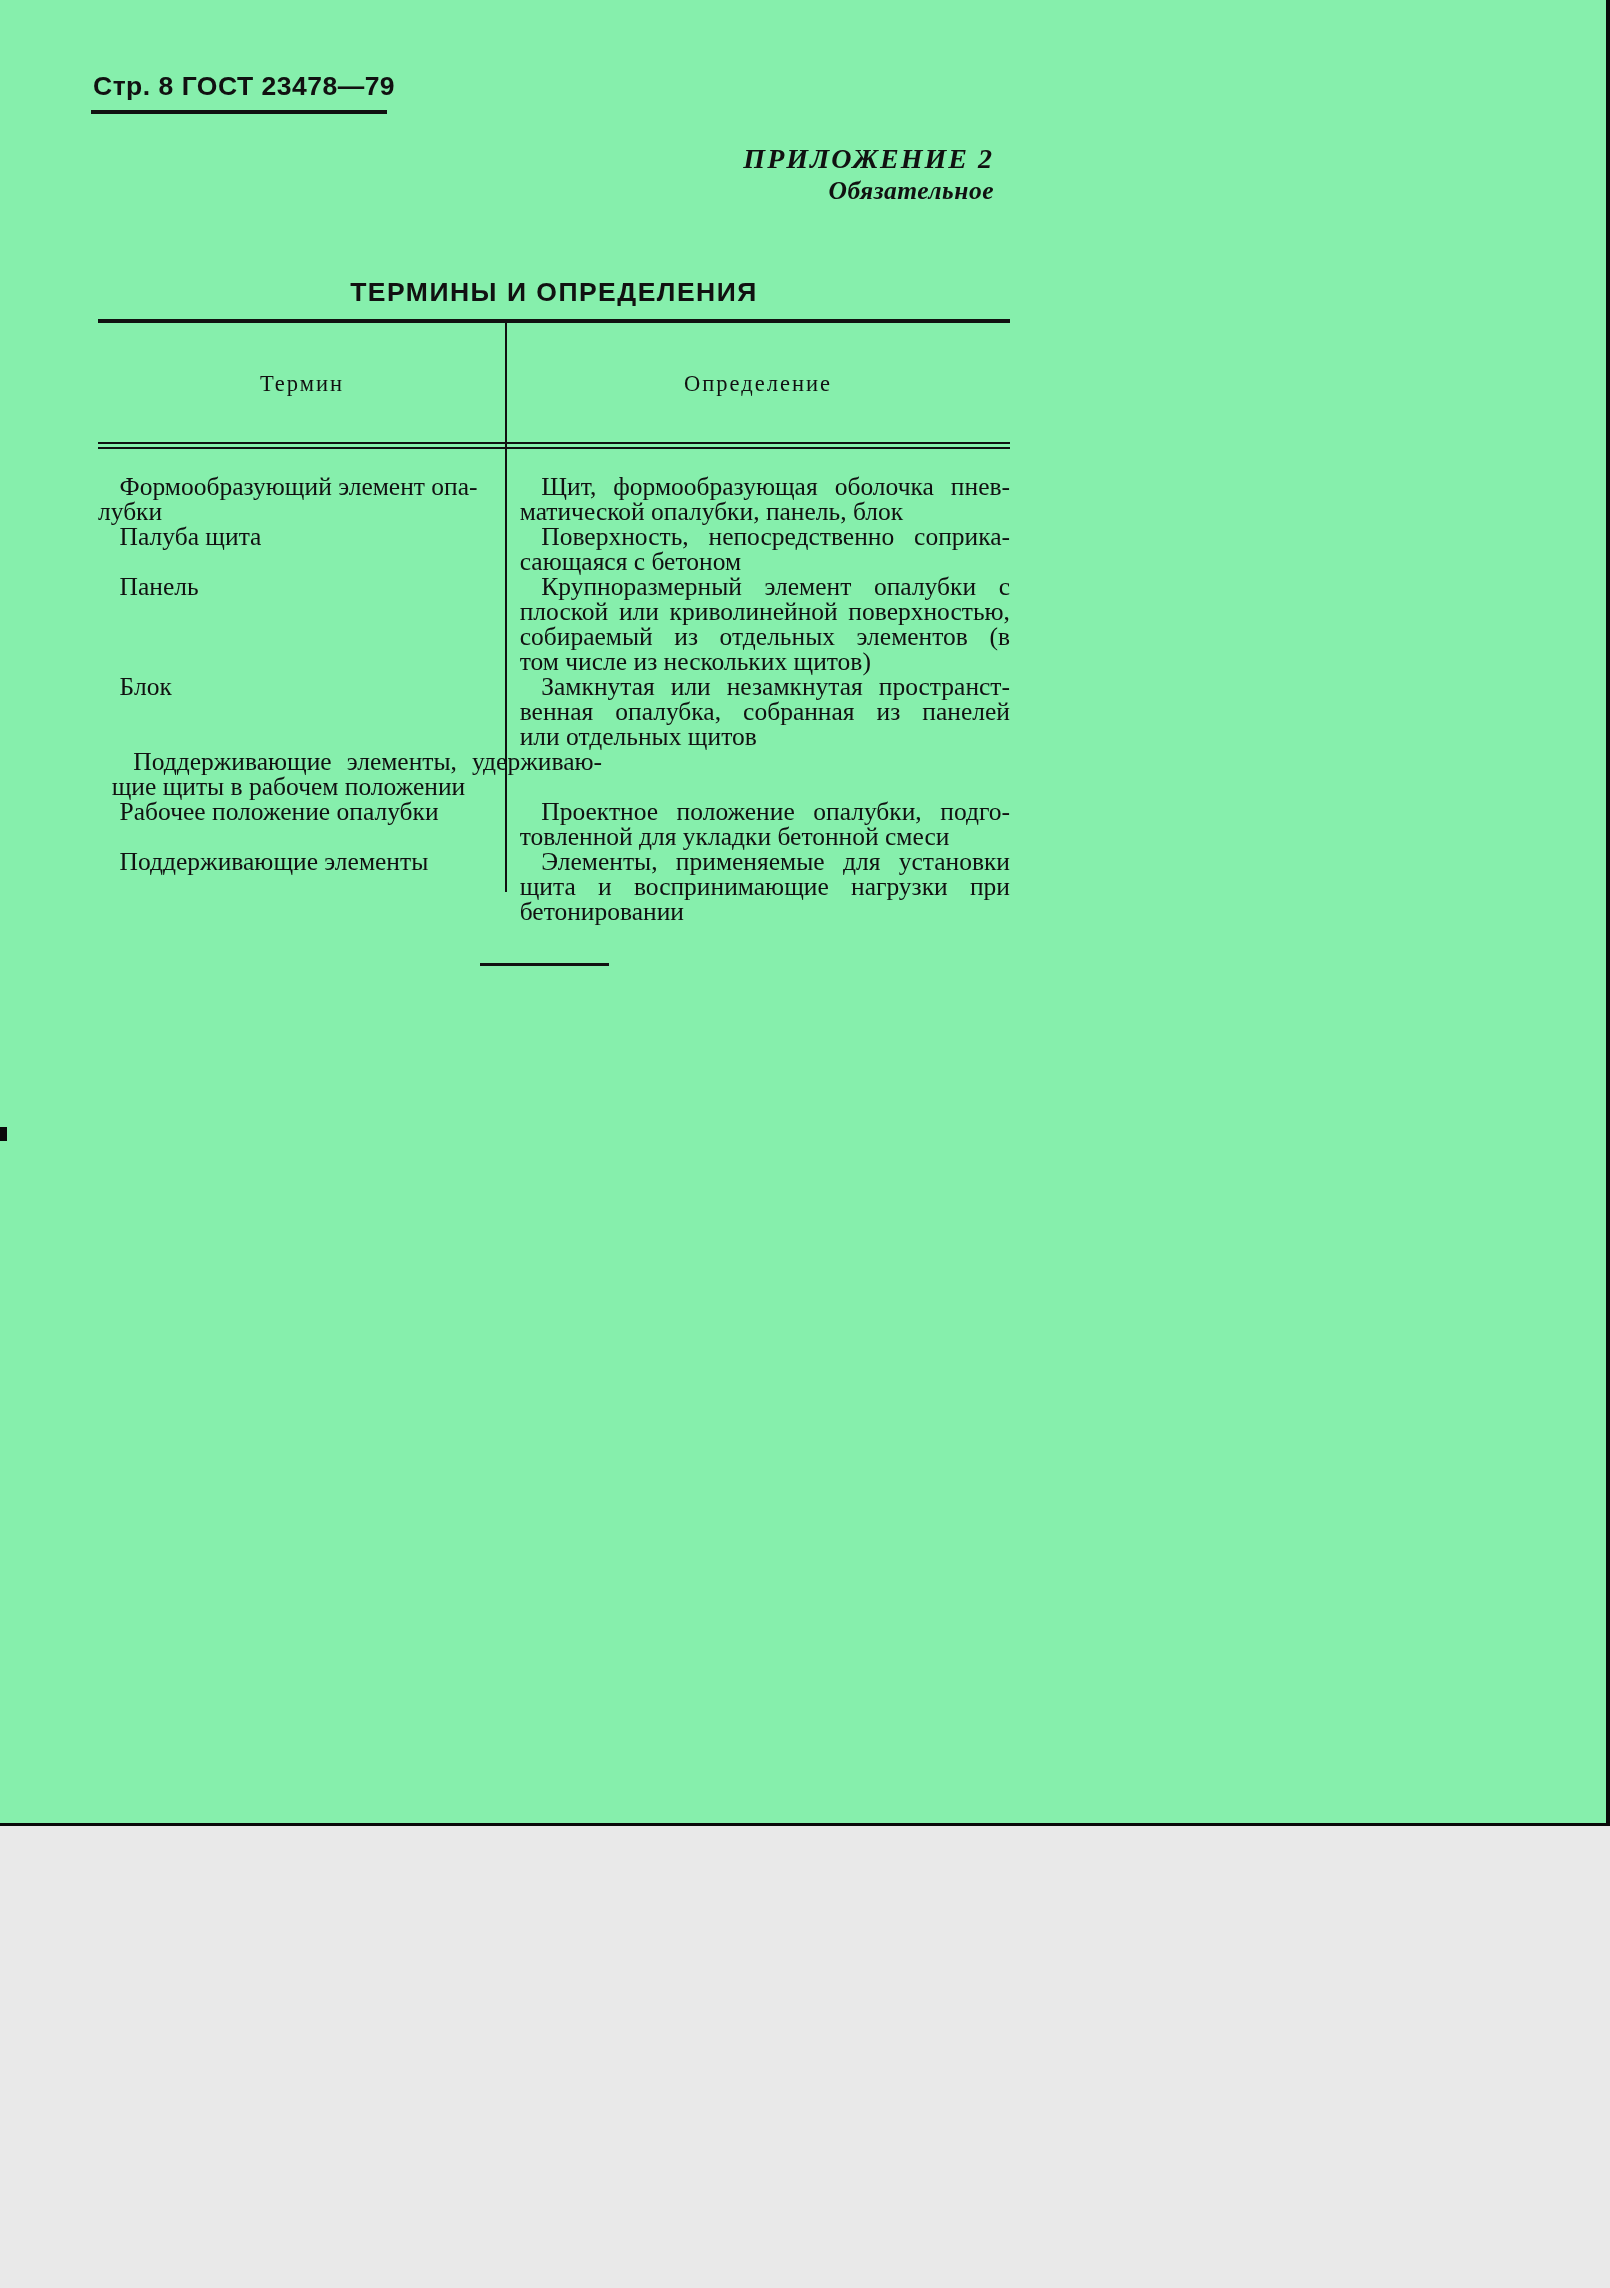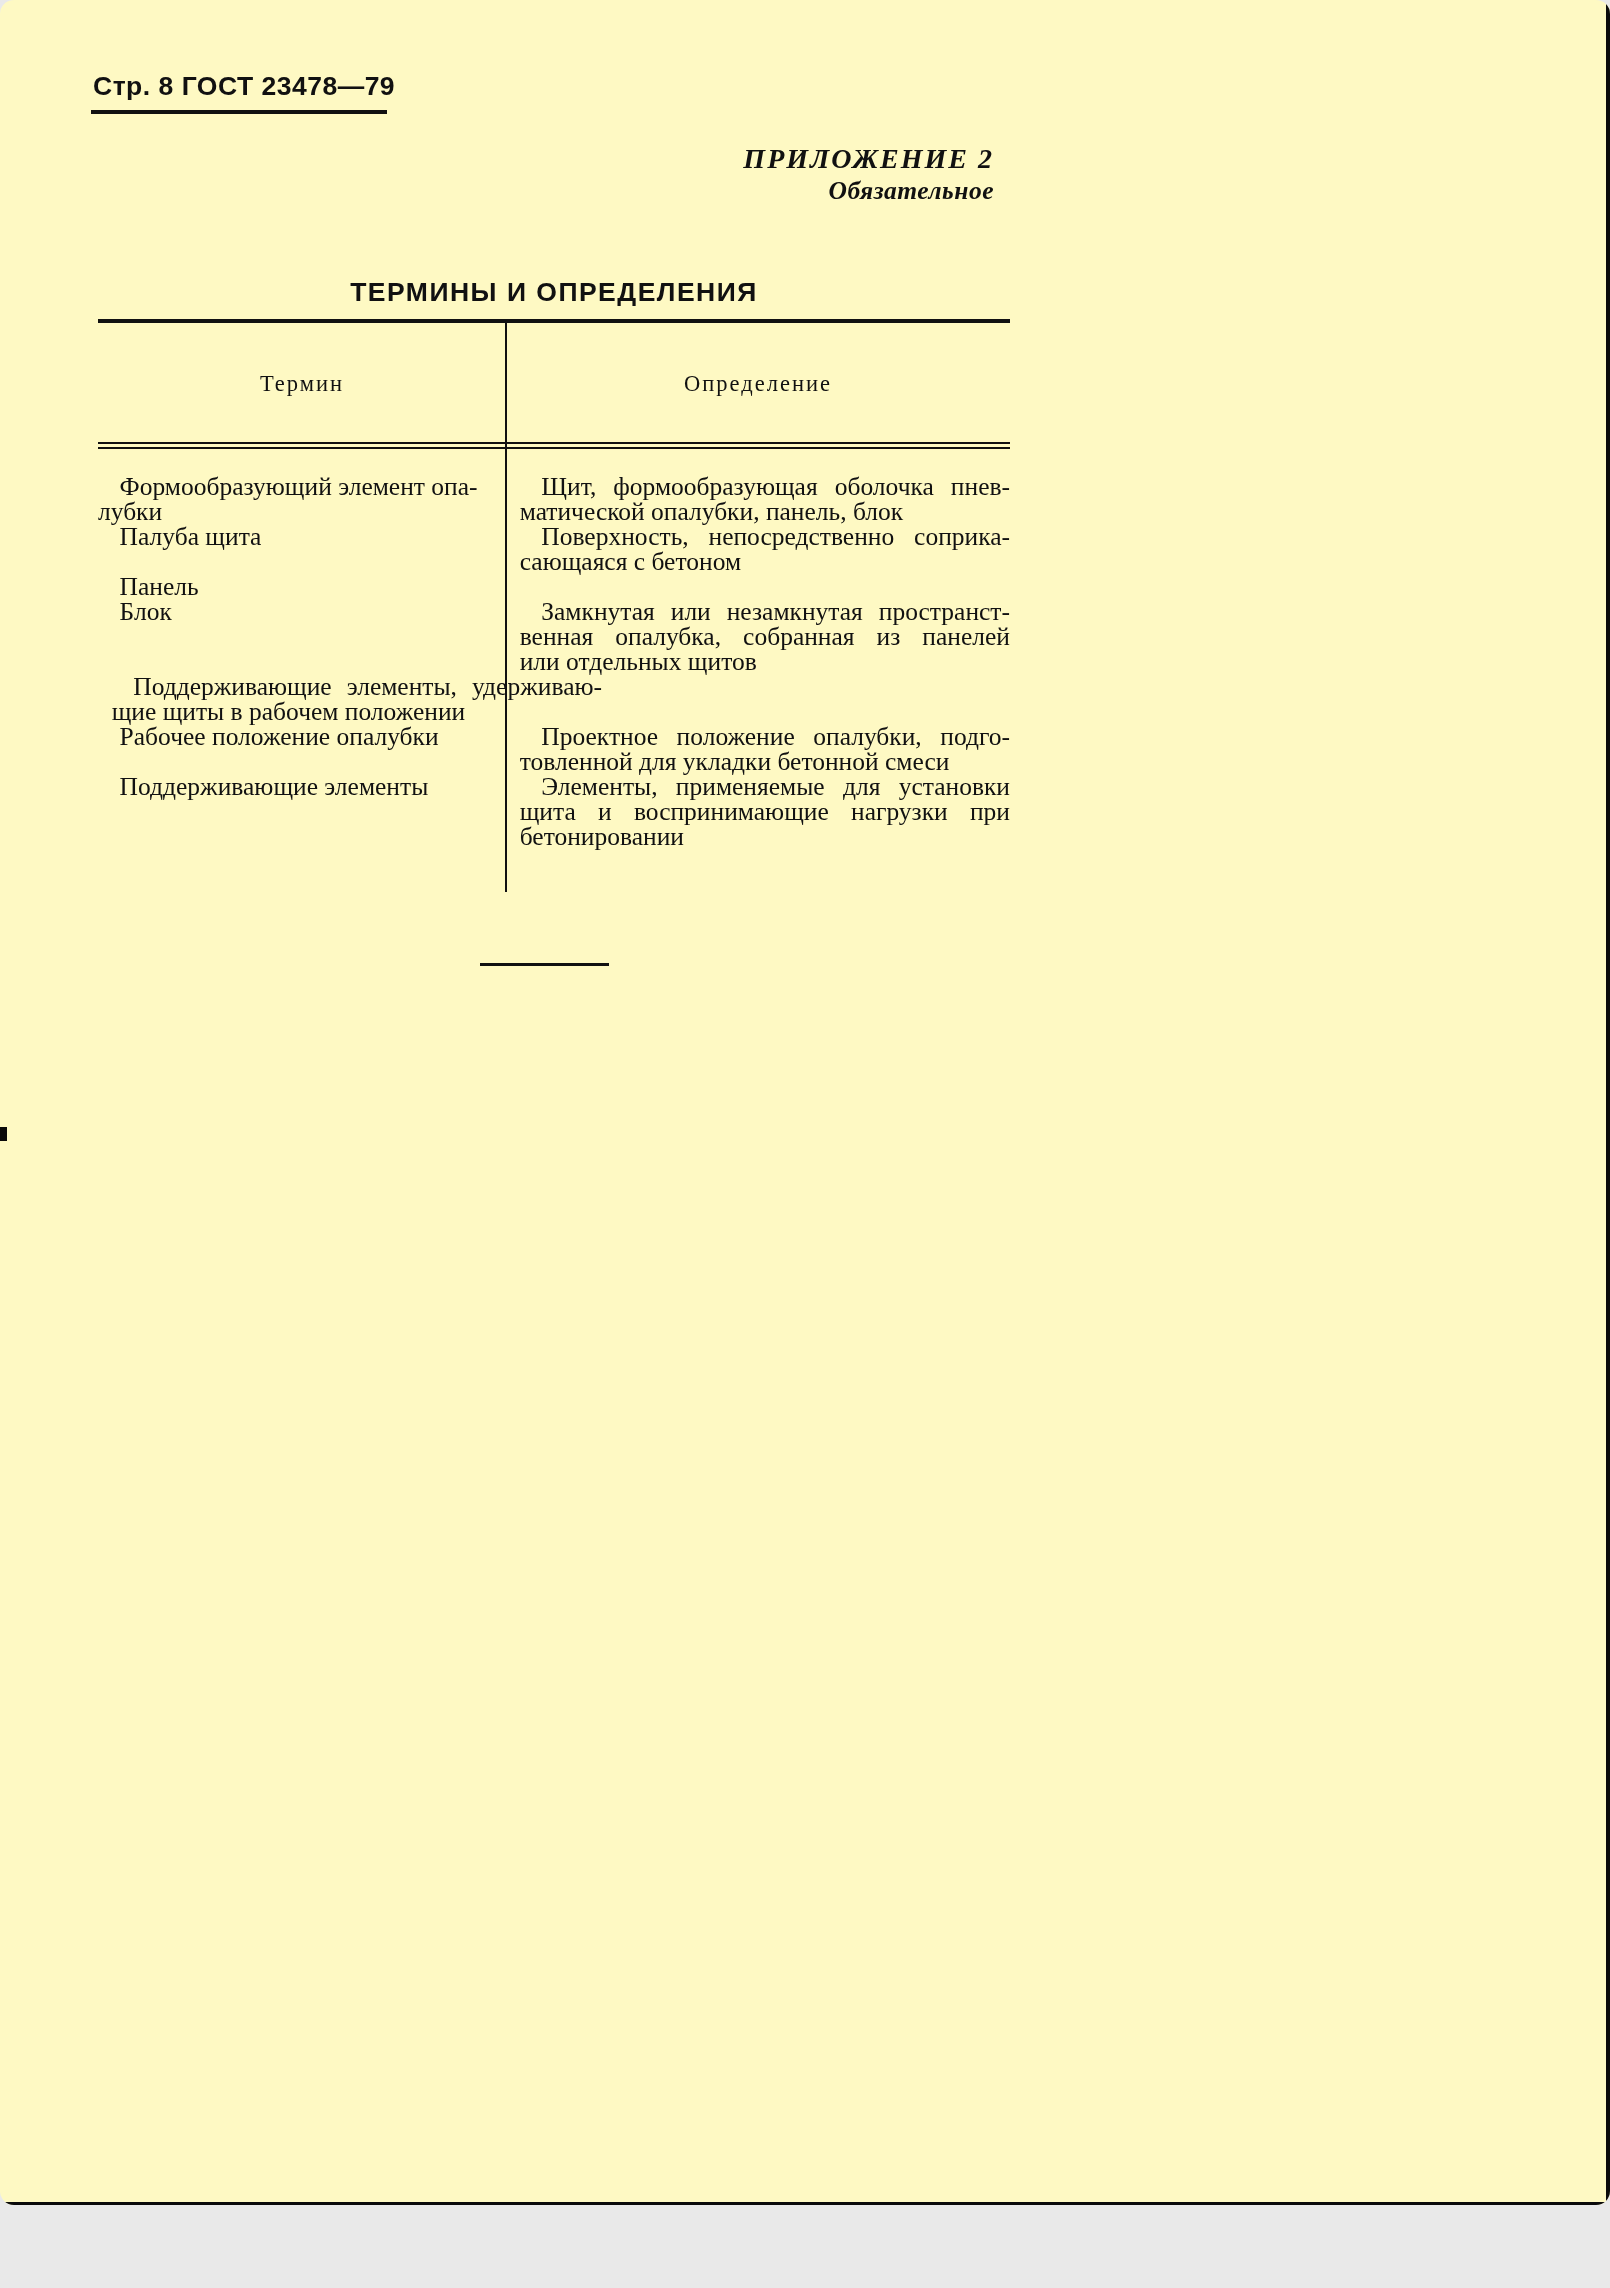--- a/index.html
+++ b/index.html
@@ -2,26 +2,25 @@
 <html><head>
 <meta charset="utf-8">
 <style>
   * { margin: 0; padding: 0; box-sizing: border-box; }
   html, body { background: #e9e9e9; }
   body { font-family: "Liberation Serif", serif; }
 
   .page {
     position: relative;
     width: 1610px;
-    height: 2205px;
-    background: #fef9c3;
+    height: 1826px;
+    background: #86efac;
     color: #111;
     overflow: hidden;
     margin: 0 auto;
-    border-radius: 14px;
   }
 
   
   .edge-right  { position:absolute; right:0; top:0; width:3.9px; height:100%; background:#0a0a0a; }
   .edge-bottom { position:absolute; left:0; bottom:0; width:100%; height:2.9px; background:#0a0a0a; }
   .edge-dash   { position:absolute; left:0; top:1127px; width:6.9px; height:13.7px; background:#0a0a0a; }
 
   .page-header {
     position: absolute;
     left: 93px; top: 71px;
@@ -151,20 +150,26 @@
           </div>
           <div class="tcell def">
             <div class="line first just">Поверхность, непосредственно соприка-</div>
             <div class="line">сающаяся с бетоном</div>
           </div>
         </div>
         <div class="trow">
           <div class="tcell term">
             <div class="line first">Панель</div>
           </div>
+          <div class="tcell def">
+            <div class="line first just">Крупноразмерный элемент опалубки с</div>
+            <div class="line just">плоской или криволинейной поверхностью,</div>
+            <div class="line just">собираемый из отдельных элементов (в</div>
+            <div class="line">том числе из нескольких щитов)</div>
+          </div>
         </div>
         <div class="trow">
           <div class="tcell term">
             <div class="line first">Блок</div>
           </div>
           <div class="tcell def">
             <div class="line first just">Замкнутая или незамкнутая пространст-</div>
             <div class="line just">венная опалубка, собранная из панелей</div>
             <div class="line">или отдельных щитов</div>
           </div>

